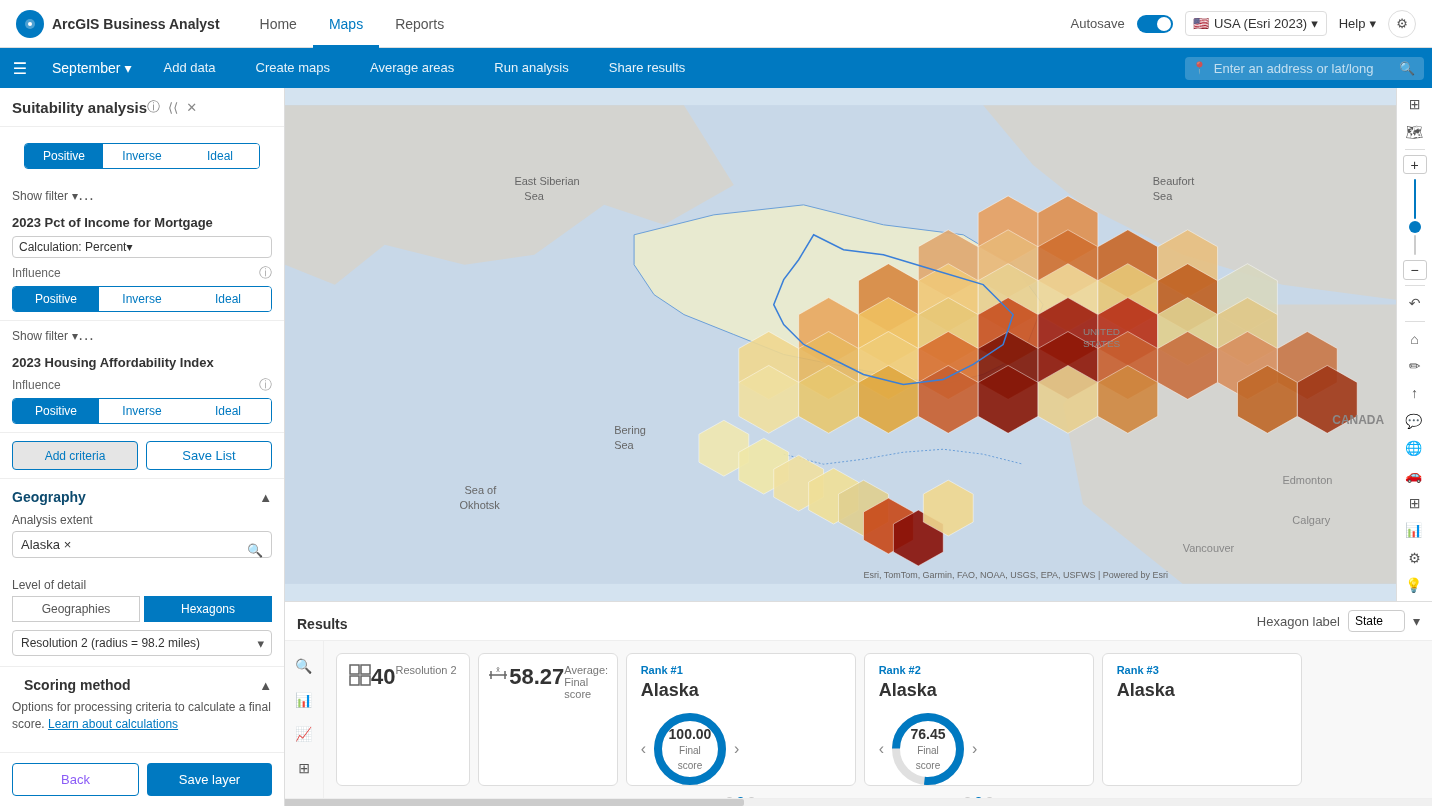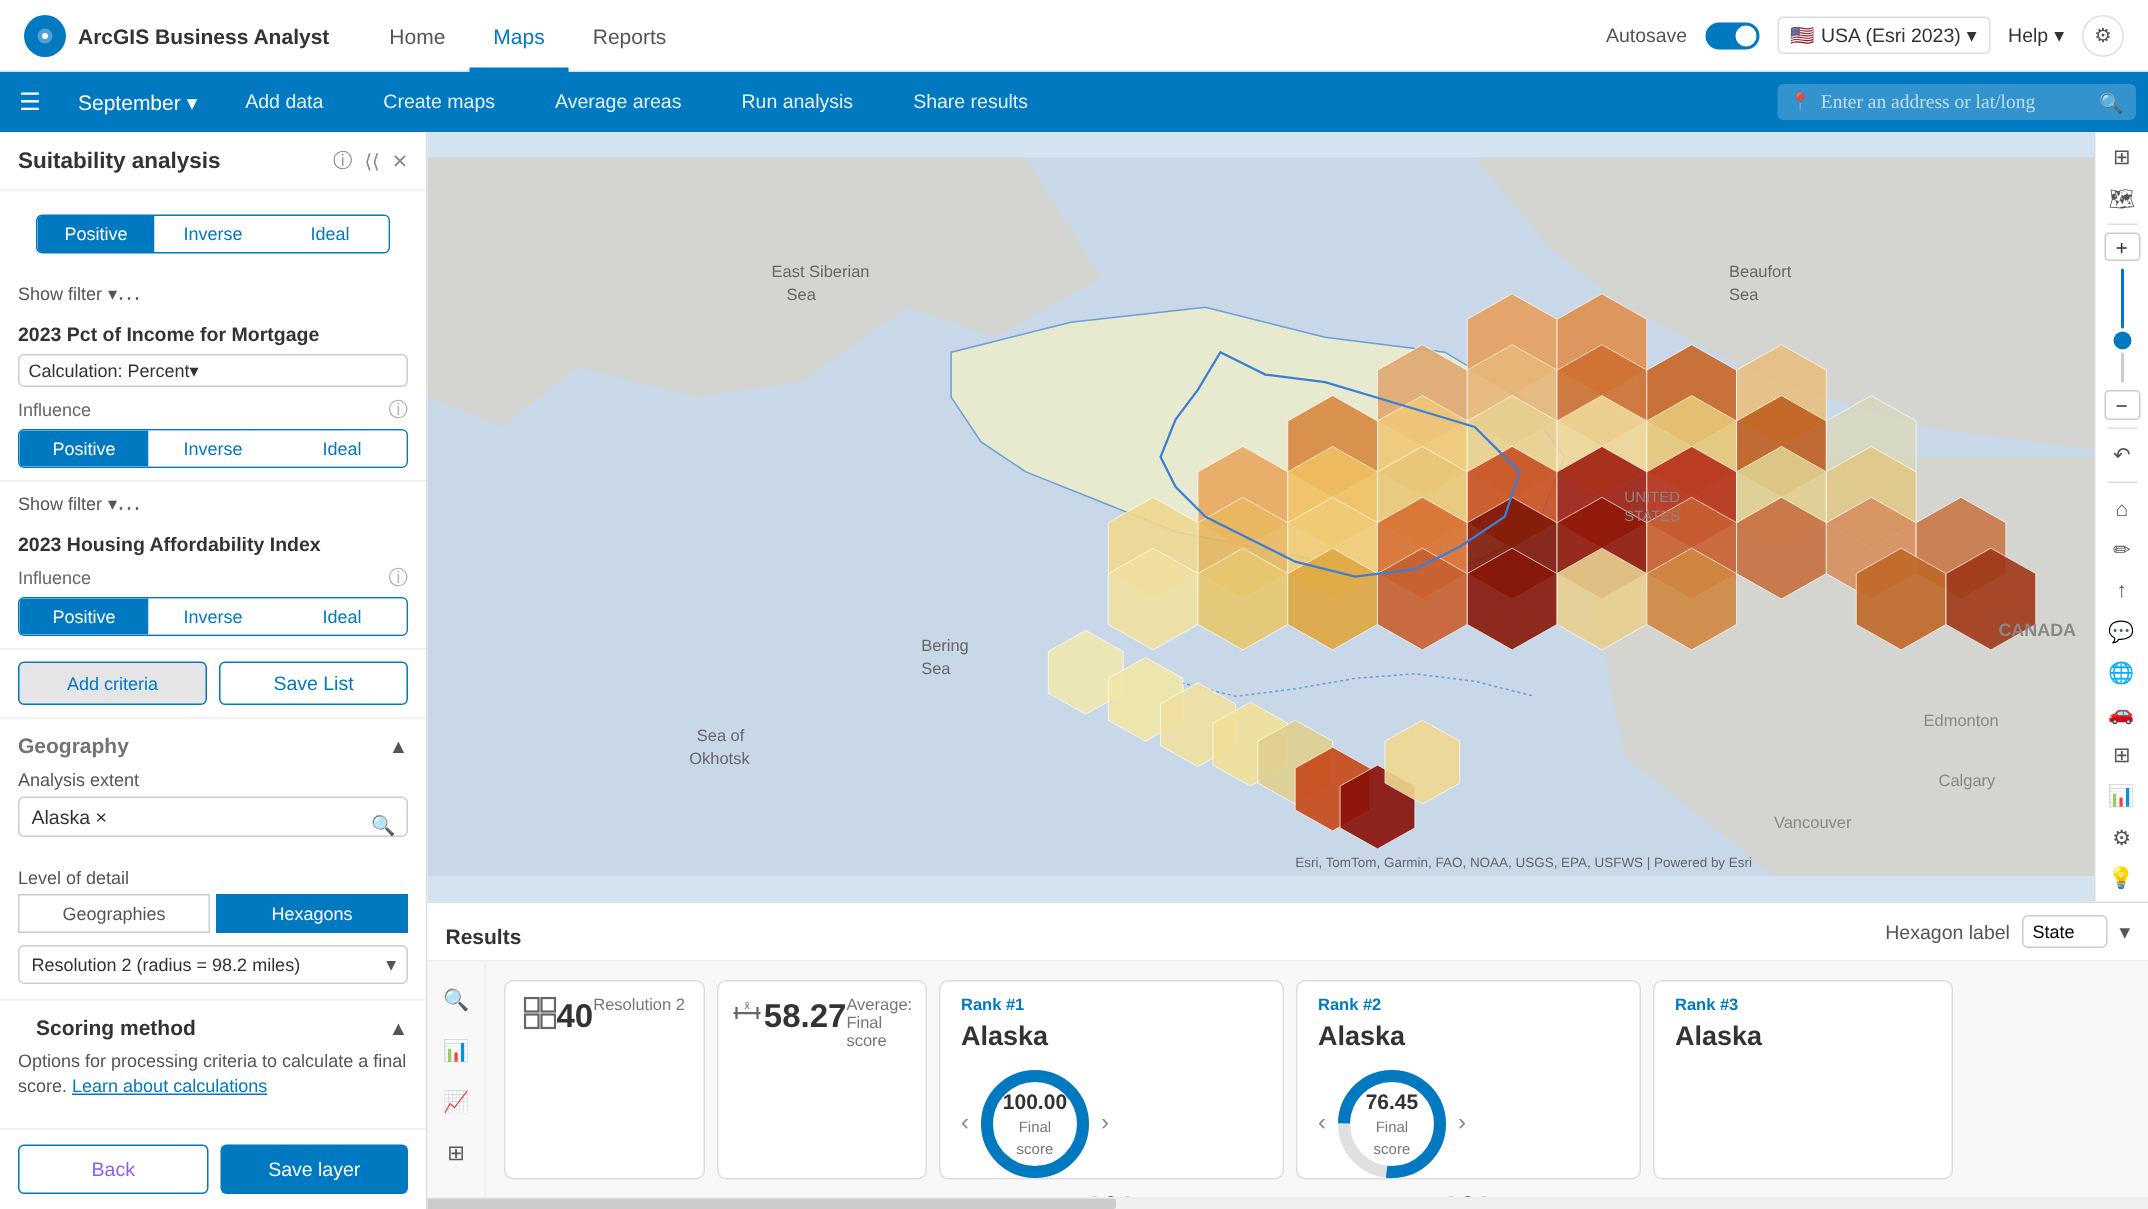--- a/index.html
+++ b/index.html
@@ -163,21 +163,20 @@
       margin-right: 8px;
       min-width: 220px;
     }
     .search-bar input {
       background: transparent;
       border: none;
       outline: none;
       color: white;
       font-size: 13px;
       width: 180px;
-      font-family: Liberation Serif, serif;
     }
     .search-bar input::placeholder { color: rgba(255,255,255,0.7); }
 
     
     .main-layout {
       display: flex;
       height: calc(806px - 88px);
     }
 
     
@@ -185,21 +184,20 @@
       width: 285px;
       background: white;
       border-right: 1px solid #ddd;
       display: flex;
       flex-direction: column;
       overflow: hidden;
     }
     .panel-header {
       display: flex;
       align-items: center;
-      justify-content: space-between;
       padding: 10px 12px;
       border-bottom: 1px solid #eee;
     }
     .panel-title {
       font-size: 15px;
       font-weight: 600;
       color: #333;
     }
     .panel-header-icons {
       display: flex;
@@ -303,21 +301,21 @@
     }
     .geo-header {
       display: flex;
       align-items: center;
       justify-content: space-between;
       margin-bottom: 8px;
     }
     .geo-title {
       font-size: 14px;
       font-weight: 600;
-      color: #737373;
+      color: #0c4a6e;
     }
     .geo-collapse {
       color: #555;
       cursor: pointer;
     }
     .geo-sub-label {
       font-size: 12px;
       color: #555;
       margin-bottom: 4px;
     }

